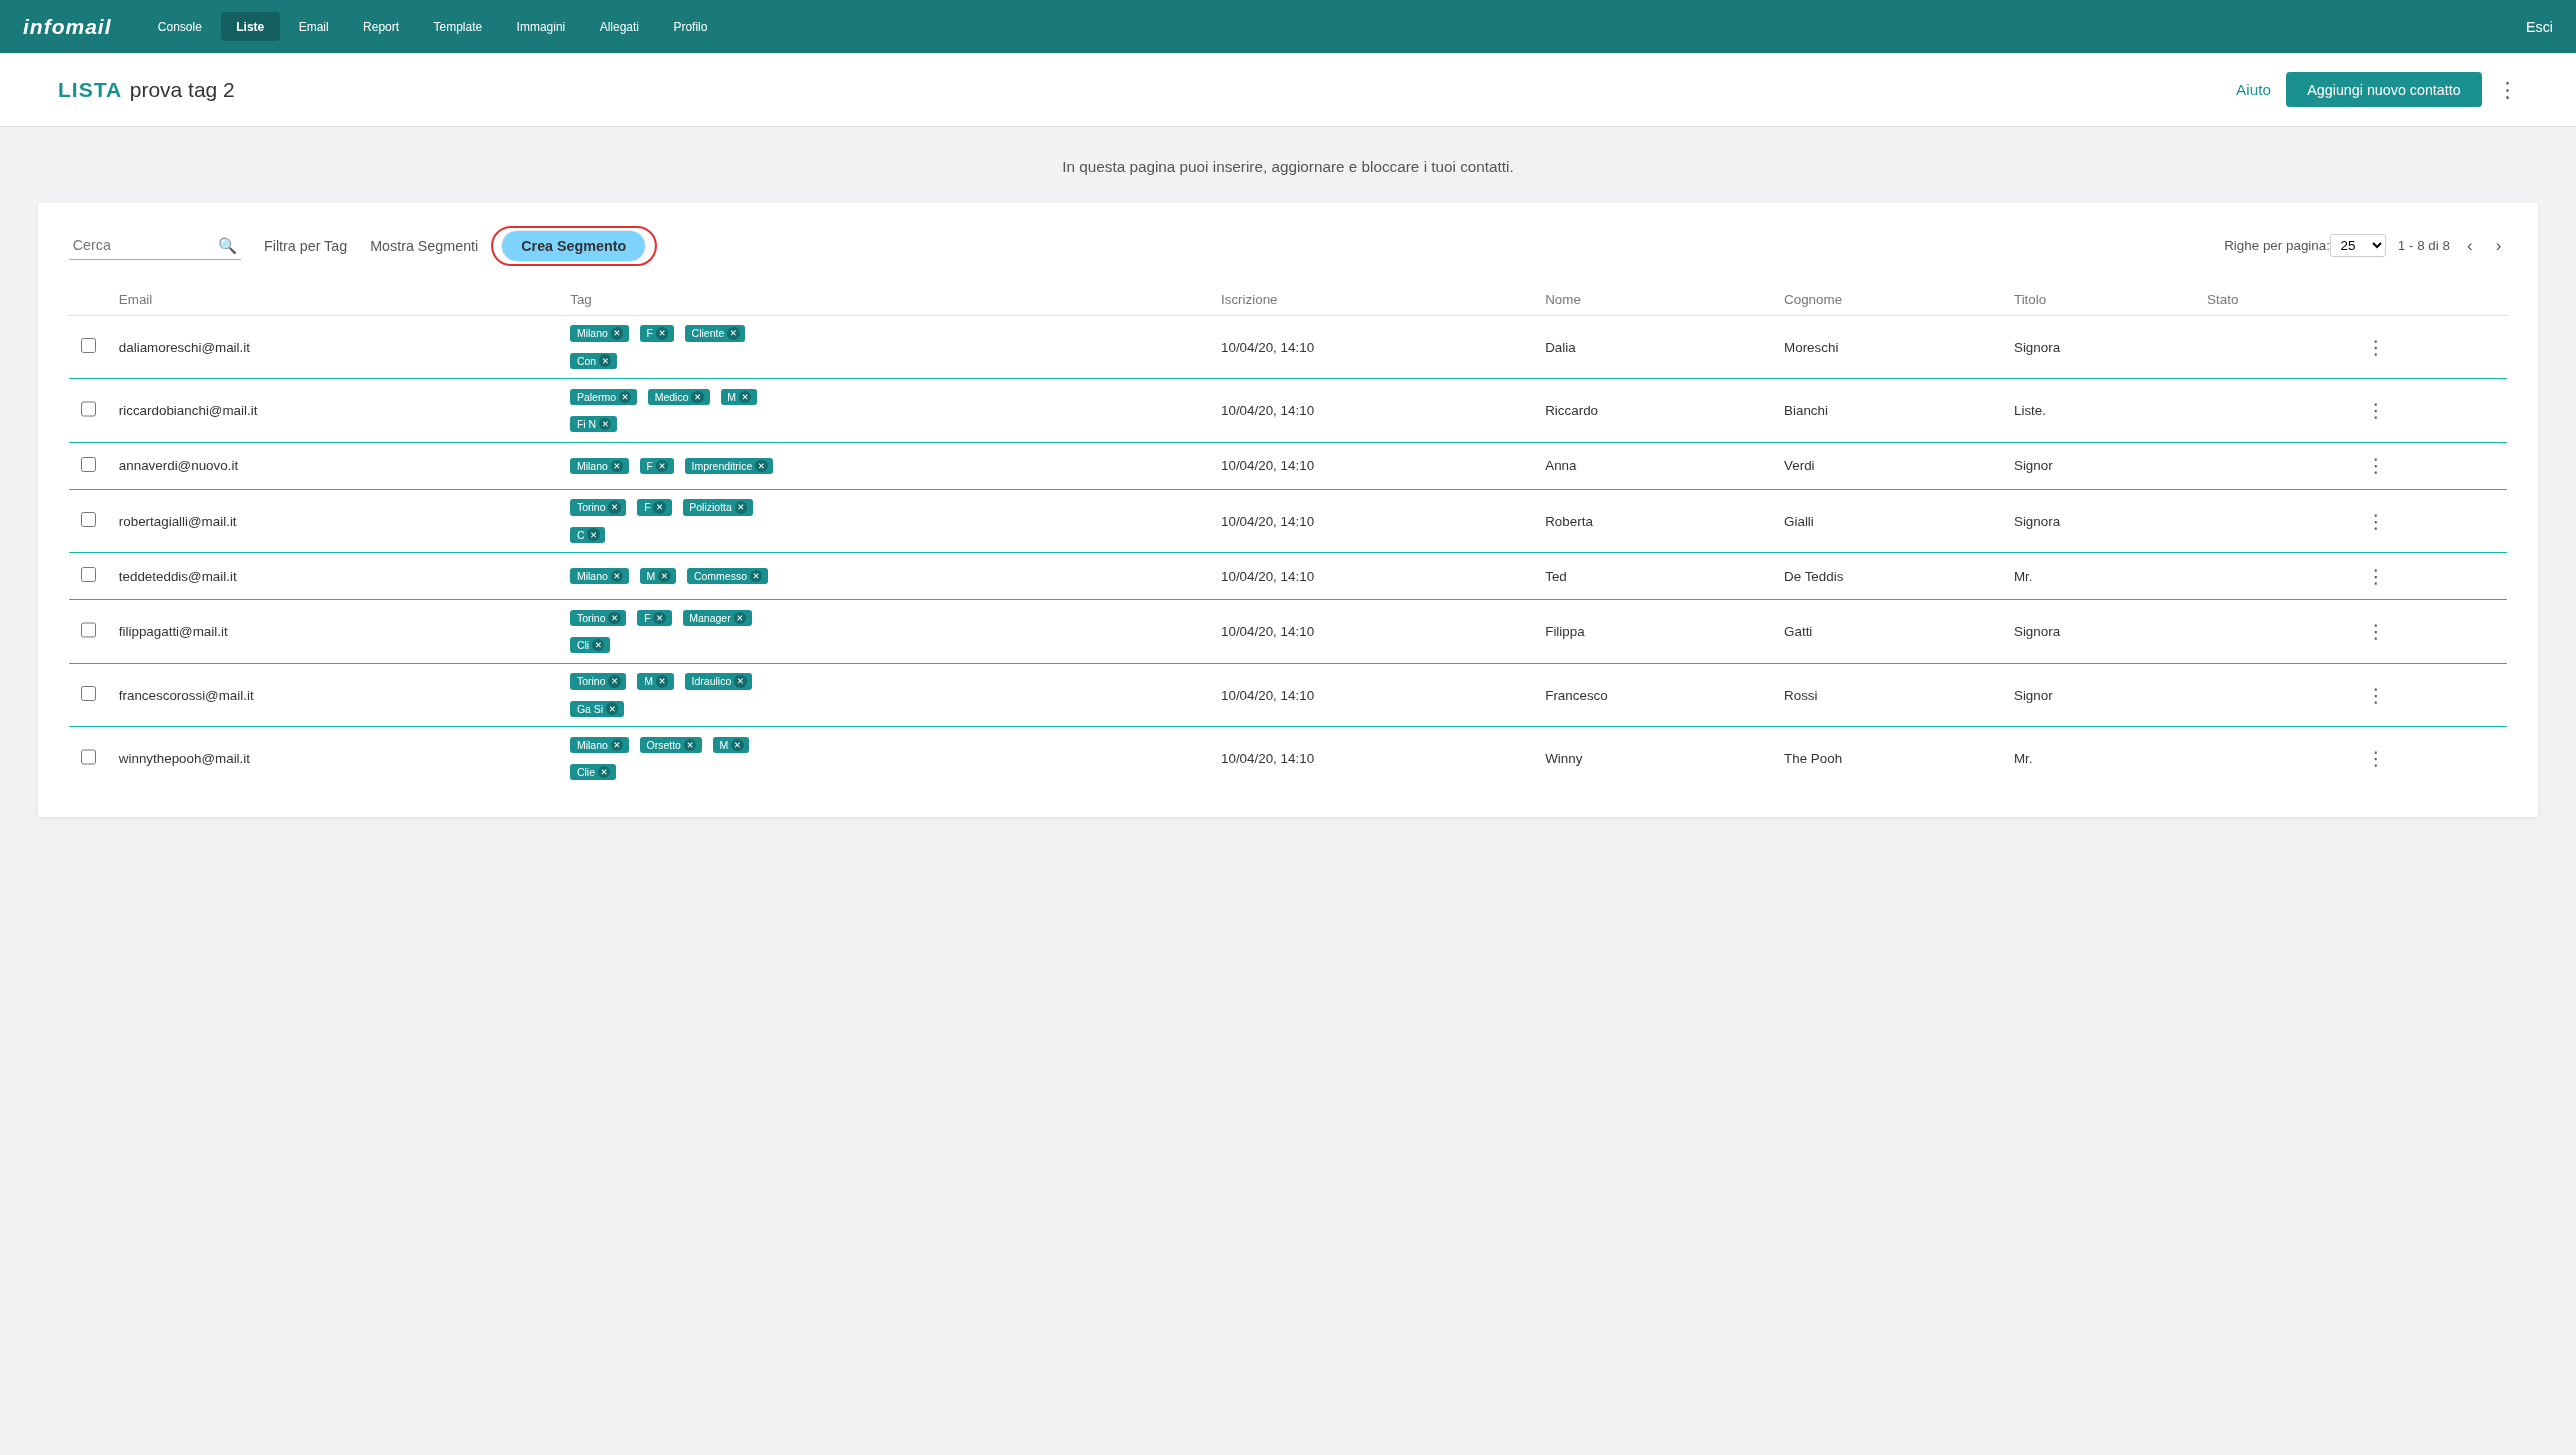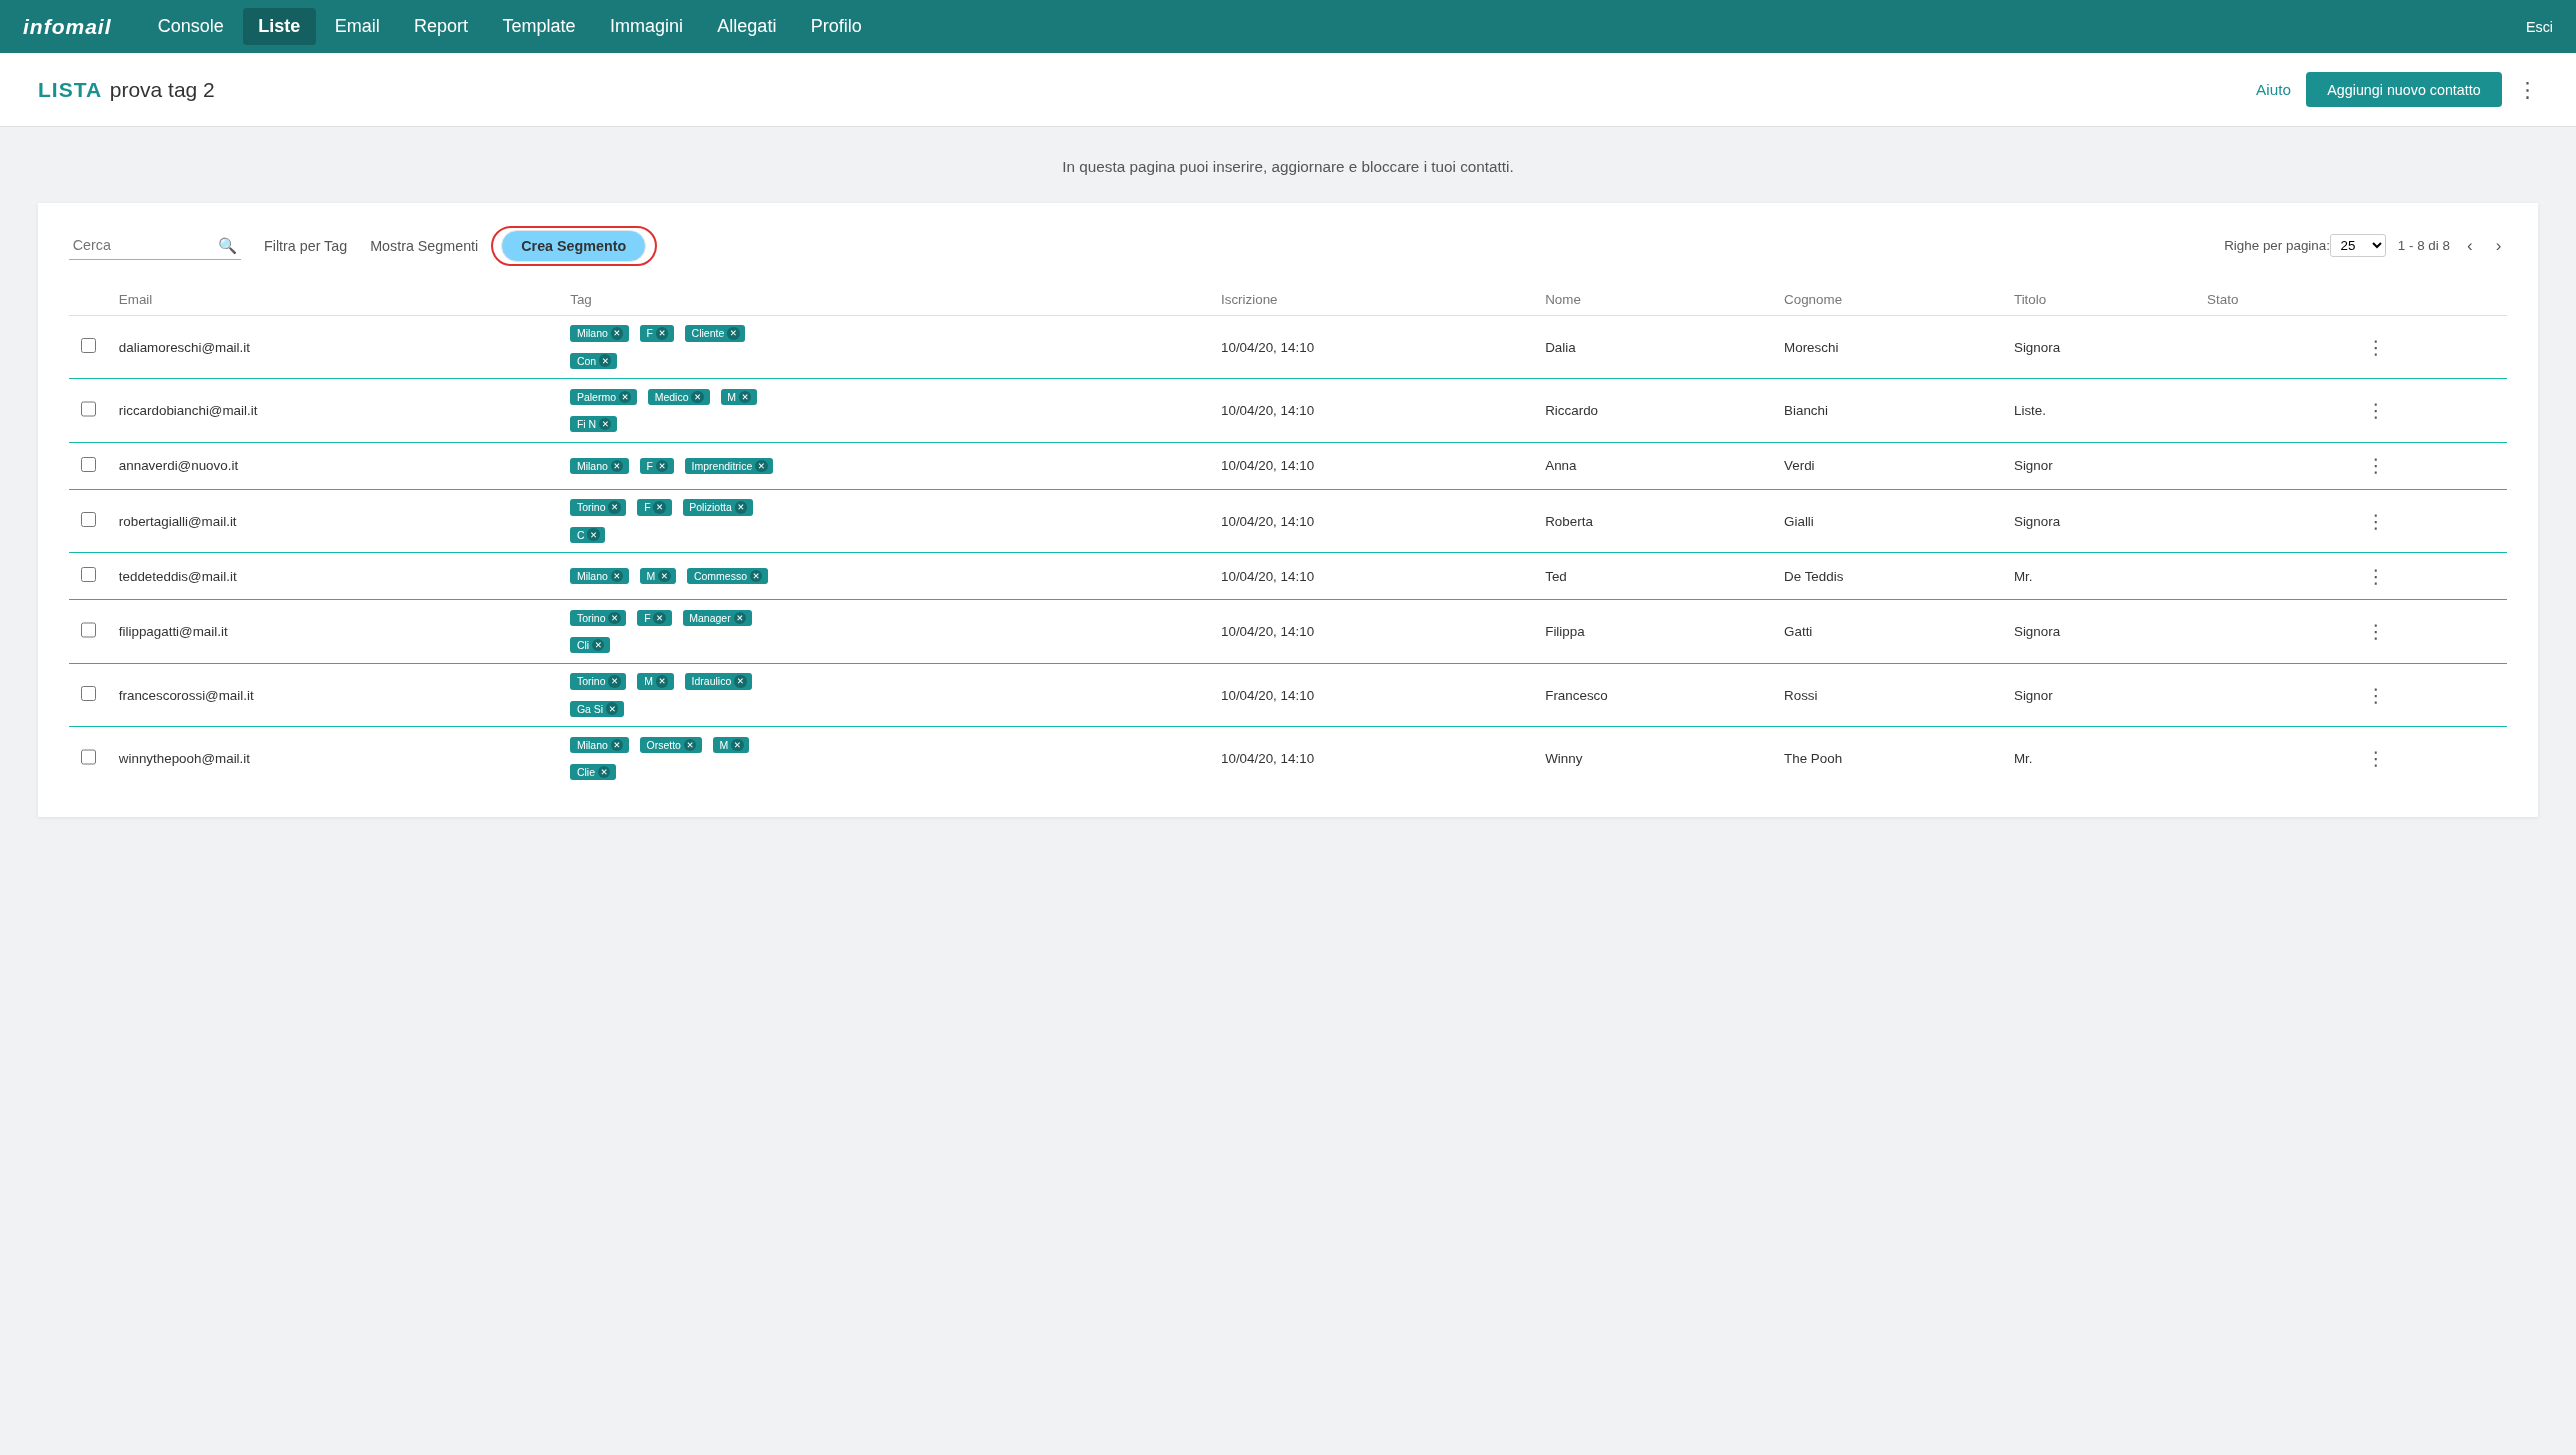--- a/index.html
+++ b/index.html
@@ -25,38 +25,38 @@
       display: flex;
       align-items: center;
       gap: 3.8px;
       flex: 1;
     }
     .nav-item {
       color: white;
       padding: 7.6px 15.3px;
       border-radius: 3.8px;
       cursor: pointer;
-      font-size: 18px;
+      font-size: 12px;
       text-decoration: none;
     }
     .nav-item.active {
       background: #145f5f;
       font-weight: 600;
     }
     .nav-exit {
       color: white;
       font-size: 14.3px;
       cursor: pointer;
       margin-left: auto;
     }
 
     
     .page-header {
       background: white;
-      padding: 19px 38px;
+      padding: 19px 58px;
       display: flex;
       align-items: center;
       justify-content: space-between;
       border-bottom: 1px solid #e0e0e0;
     }
     .page-title-wrap { display: flex; align-items: center; gap: 7.6px; }
     .page-title-lista {
       color: #1a9090;
       font-size: 21px;
       font-weight: 700;

